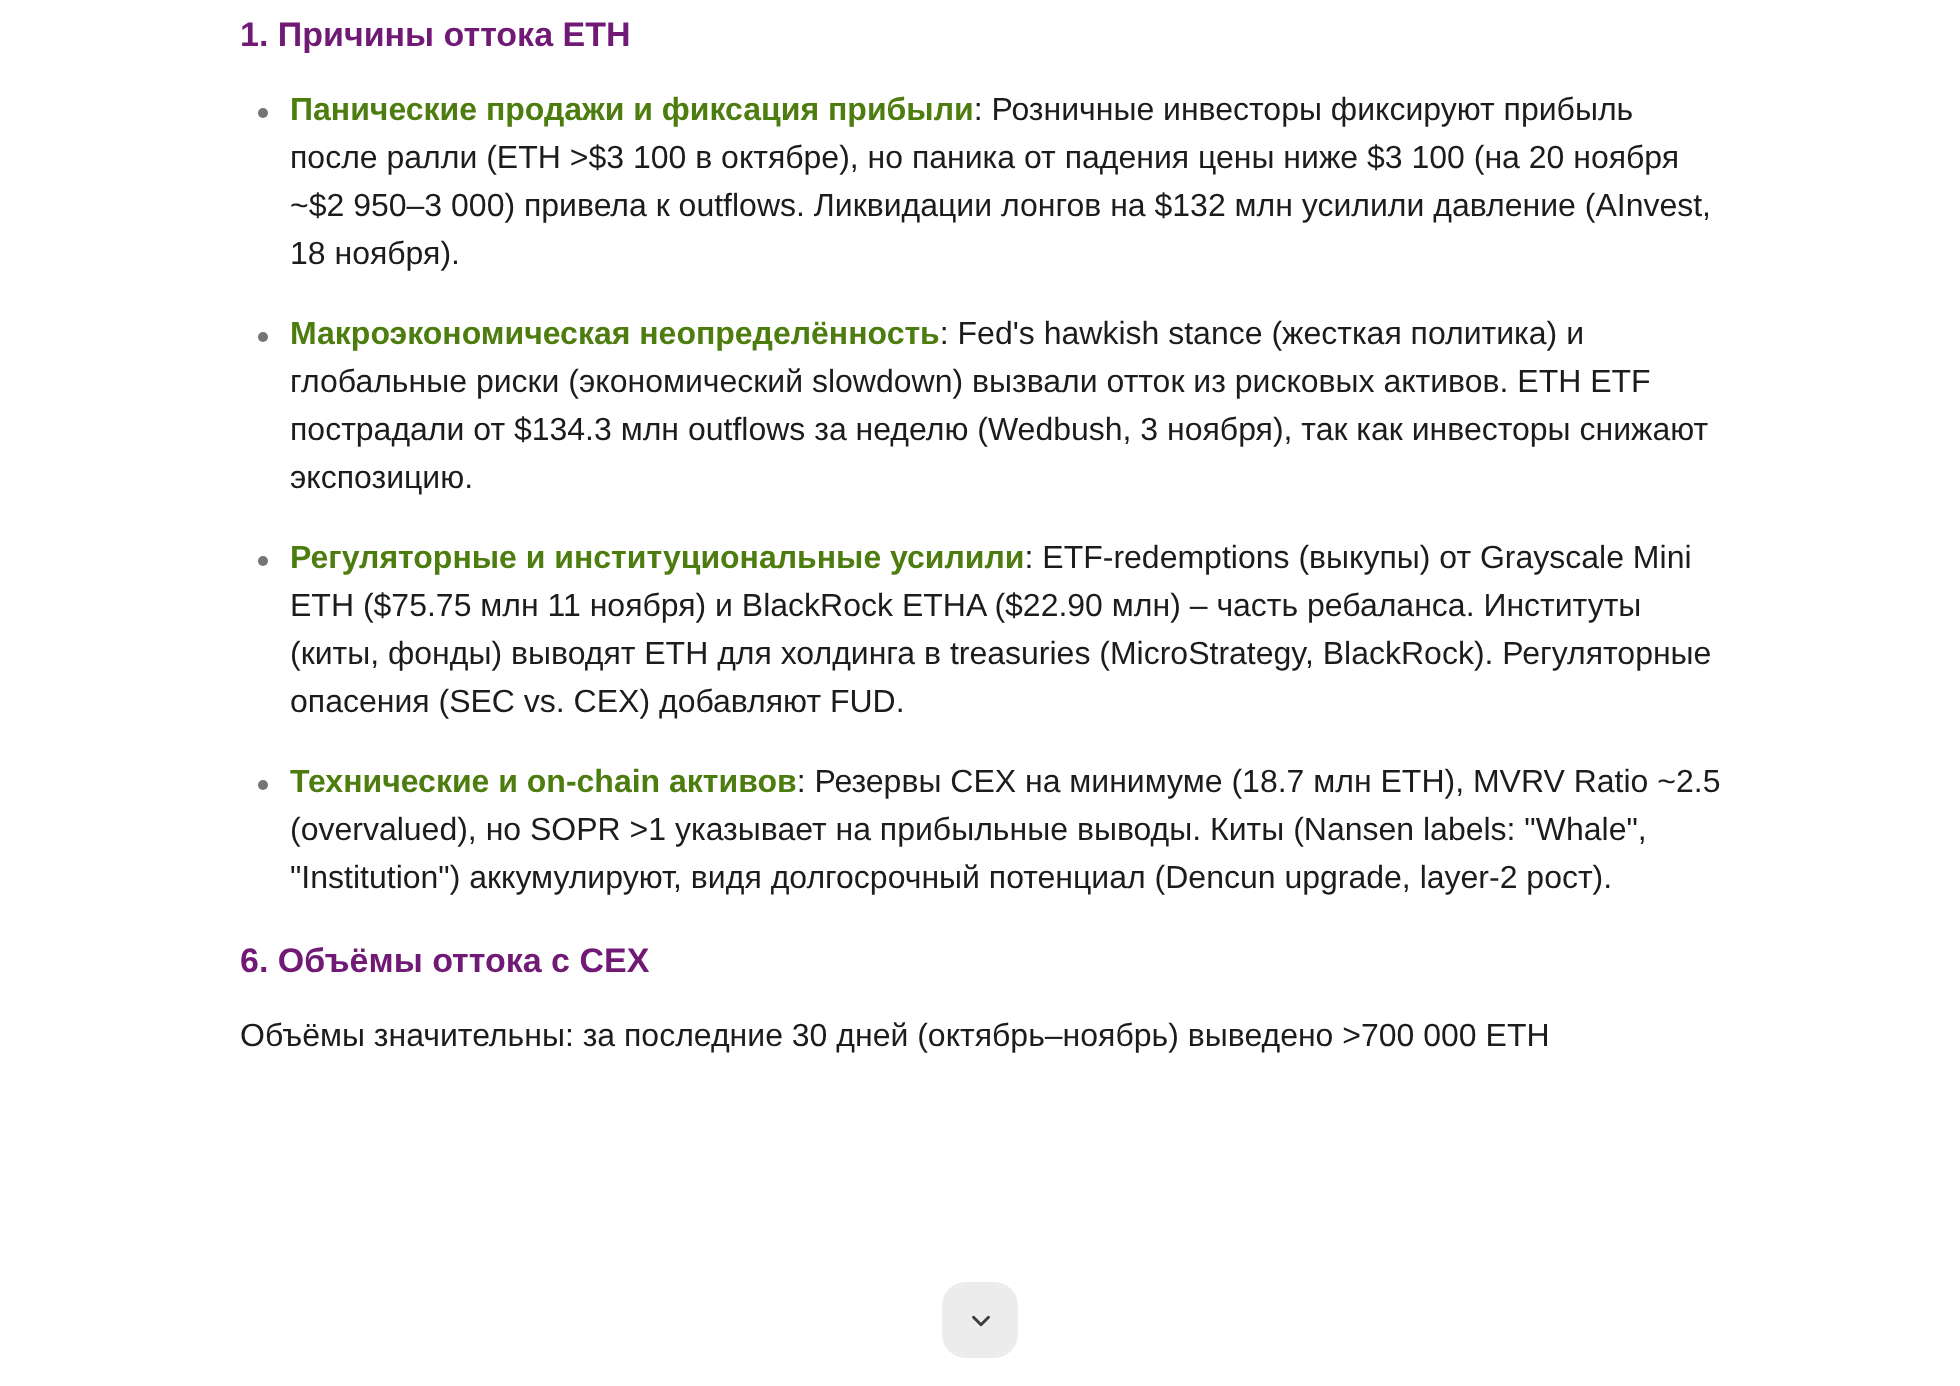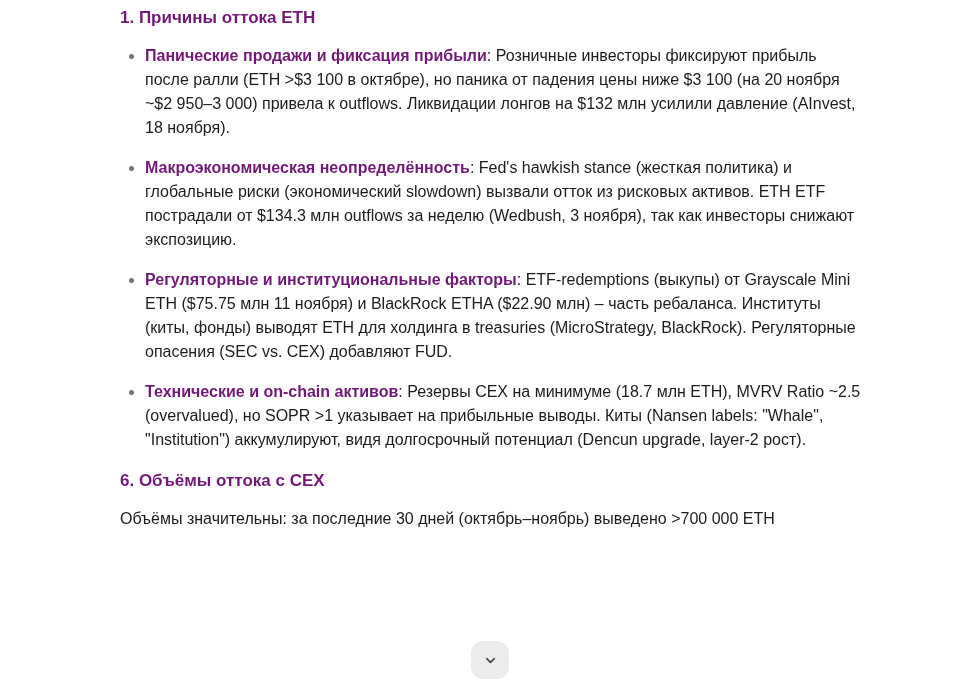--- a/index.html
+++ b/index.html
@@ -54,21 +54,21 @@
     position: absolute;
     left: 9px;
     top: 10px;
     width: 5px;
     height: 5px;
     border-radius: 50%;
     background: #757575;
   }
   .content strong {
     font-weight: 700;
-    color: #701a75;
+    color: #4d7c0f;
   }
   .scroll-btn {
     position: absolute;
     left: 471px;
     top: 641px;
     width: 38px;
     height: 38px;
     border: none;
     border-radius: 12px;
     background: #ececec;
@@ -92,21 +92,21 @@
 
 
   <ul>
     <li>
       <strong>Панические продажи и фиксация прибыли</strong><span>: Розничные инвесторы фиксируют прибыль после ралли (ETH &gt;$3&nbsp;100 в октябре), но паника от падения цены ниже $3&nbsp;100 (на 20 ноября ~$2&nbsp;950–3&nbsp;000) привела к outflows. Ликвидации лонгов на $132 млн усилили давление (AInvest, 18 ноября).</span>
     </li>
     <li>
       <strong>Макроэкономическая неопределённость</strong><span>: Fed's hawkish stance (жесткая политика) и глобальные риски (экономический slowdown) вызвали отток из рисковых активов. ETH ETF пострадали от $134.3 млн outflows за неделю (Wedbush, 3 ноября), так как инвесторы снижают экспозицию.</span>
     </li>
     <li>
-      <strong>Регуляторные и институциональные факторы</strong><span>: ETF-redemptions (выкупы) от Grayscale Mini ETH ($75.75 млн 11 ноября) и BlackRock ETHA ($22.90 млн) – часть ребаланса. Институты (киты, фонды) выводят ETH для холдинга в treasuries (MicroStrategy, BlackRock). Регуляторные опасения (SEC vs. CEX) добавляют FUD.</span>
+      <strong>Регуляторные и институциональные усилили</strong><span>: ETF-redemptions (выкупы) от Grayscale Mini ETH ($75.75 млн 11 ноября) и BlackRock ETHA ($22.90 млн) – часть ребаланса. Институты (киты, фонды) выводят ETH для холдинга в treasuries (MicroStrategy, BlackRock). Регуляторные опасения (SEC vs. CEX) добавляют FUD.</span>
     </li>
     <li>
       <strong>Технические и on-chain активов</strong><span>: Резервы CEX на минимуме (18.7 млн ETH), MVRV Ratio ~2.5 (overvalued), но SOPR &gt;1 указывает на прибыльные выводы. Киты (Nansen labels: "Whale", "Institution") аккумулируют, видя долгосрочный потенциал (Dencun upgrade, layer-2 рост).</span>
     </li>
   </ul>
 
 
   <h3>6. Объёмы оттока с CEX</h3>
 
   <p>Объёмы значительны: за последние 30 дней (октябрь–ноябрь) выведено &gt;700&nbsp;000 ETH</p>

